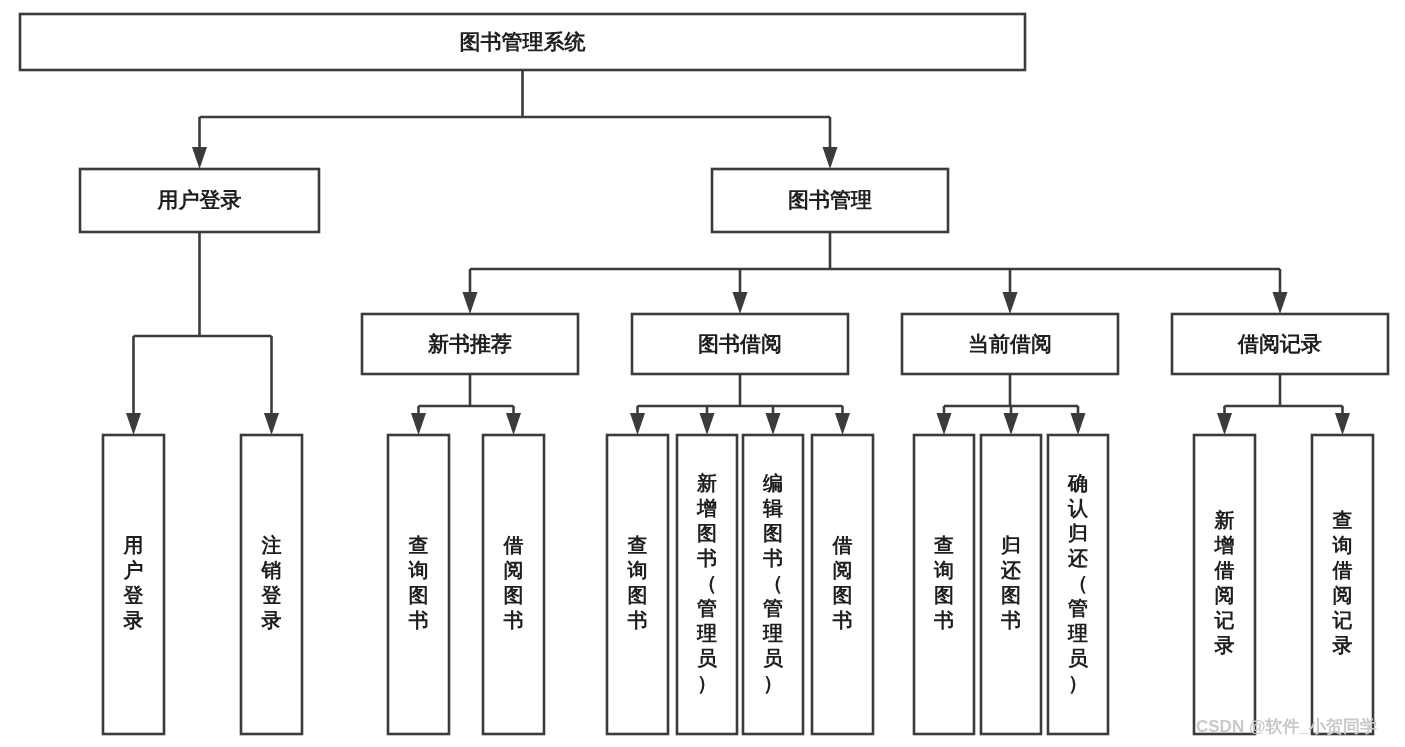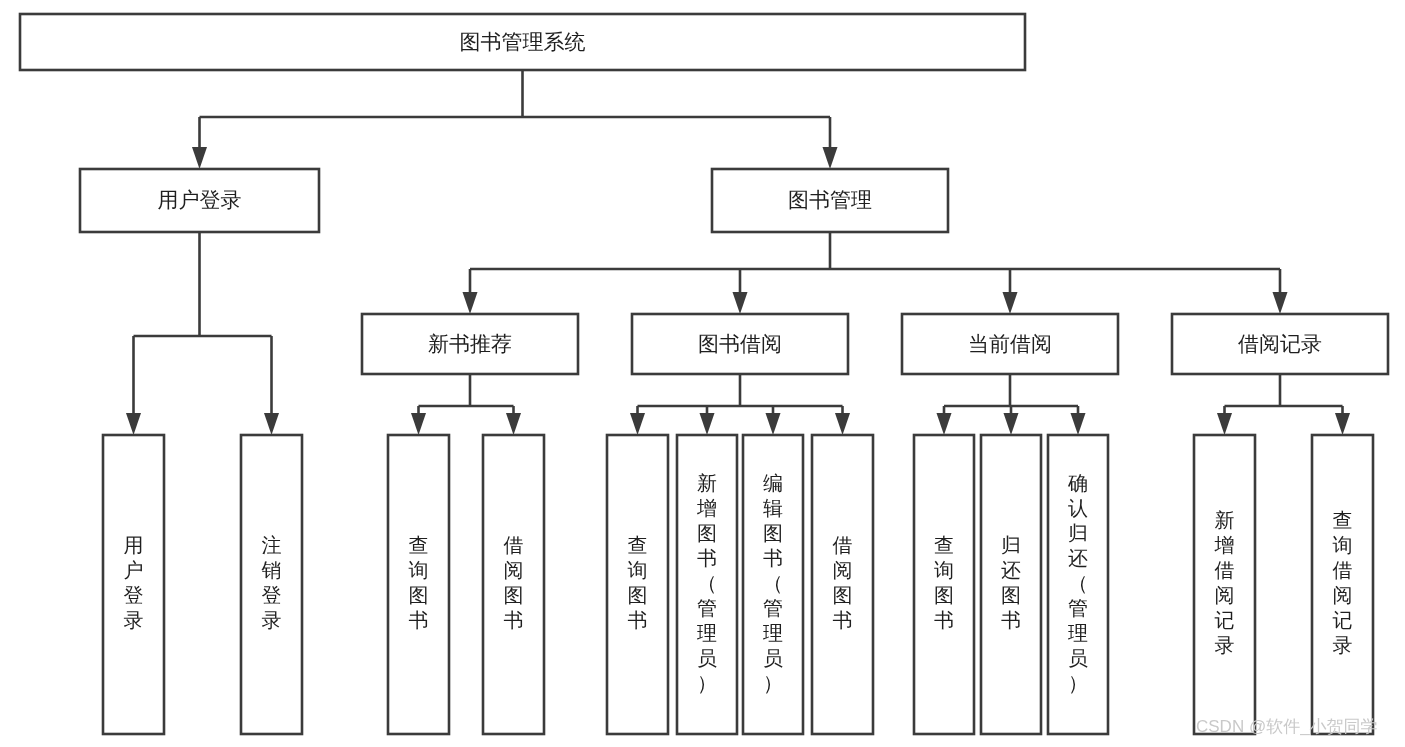--- a/index.html
+++ b/index.html
@@ -14,20 +14,21 @@
     font-family: "Liberation Sans", "DejaVu Sans", sans-serif;
     overflow: hidden;
     position: relative;
   }
   #diagram-root {
     position: absolute;
     left: 0;
     top: 0;
     width: 1304px;
     height: 747px;
+    font-weight: bold;
   }
   svg#flow-svg {
     display: block;
     width: 1405px;
     height: 747px;
     background: #ffffff;
   }
   .node-rect {
     fill: #ffffff;
     stroke: #3b3b3b;

